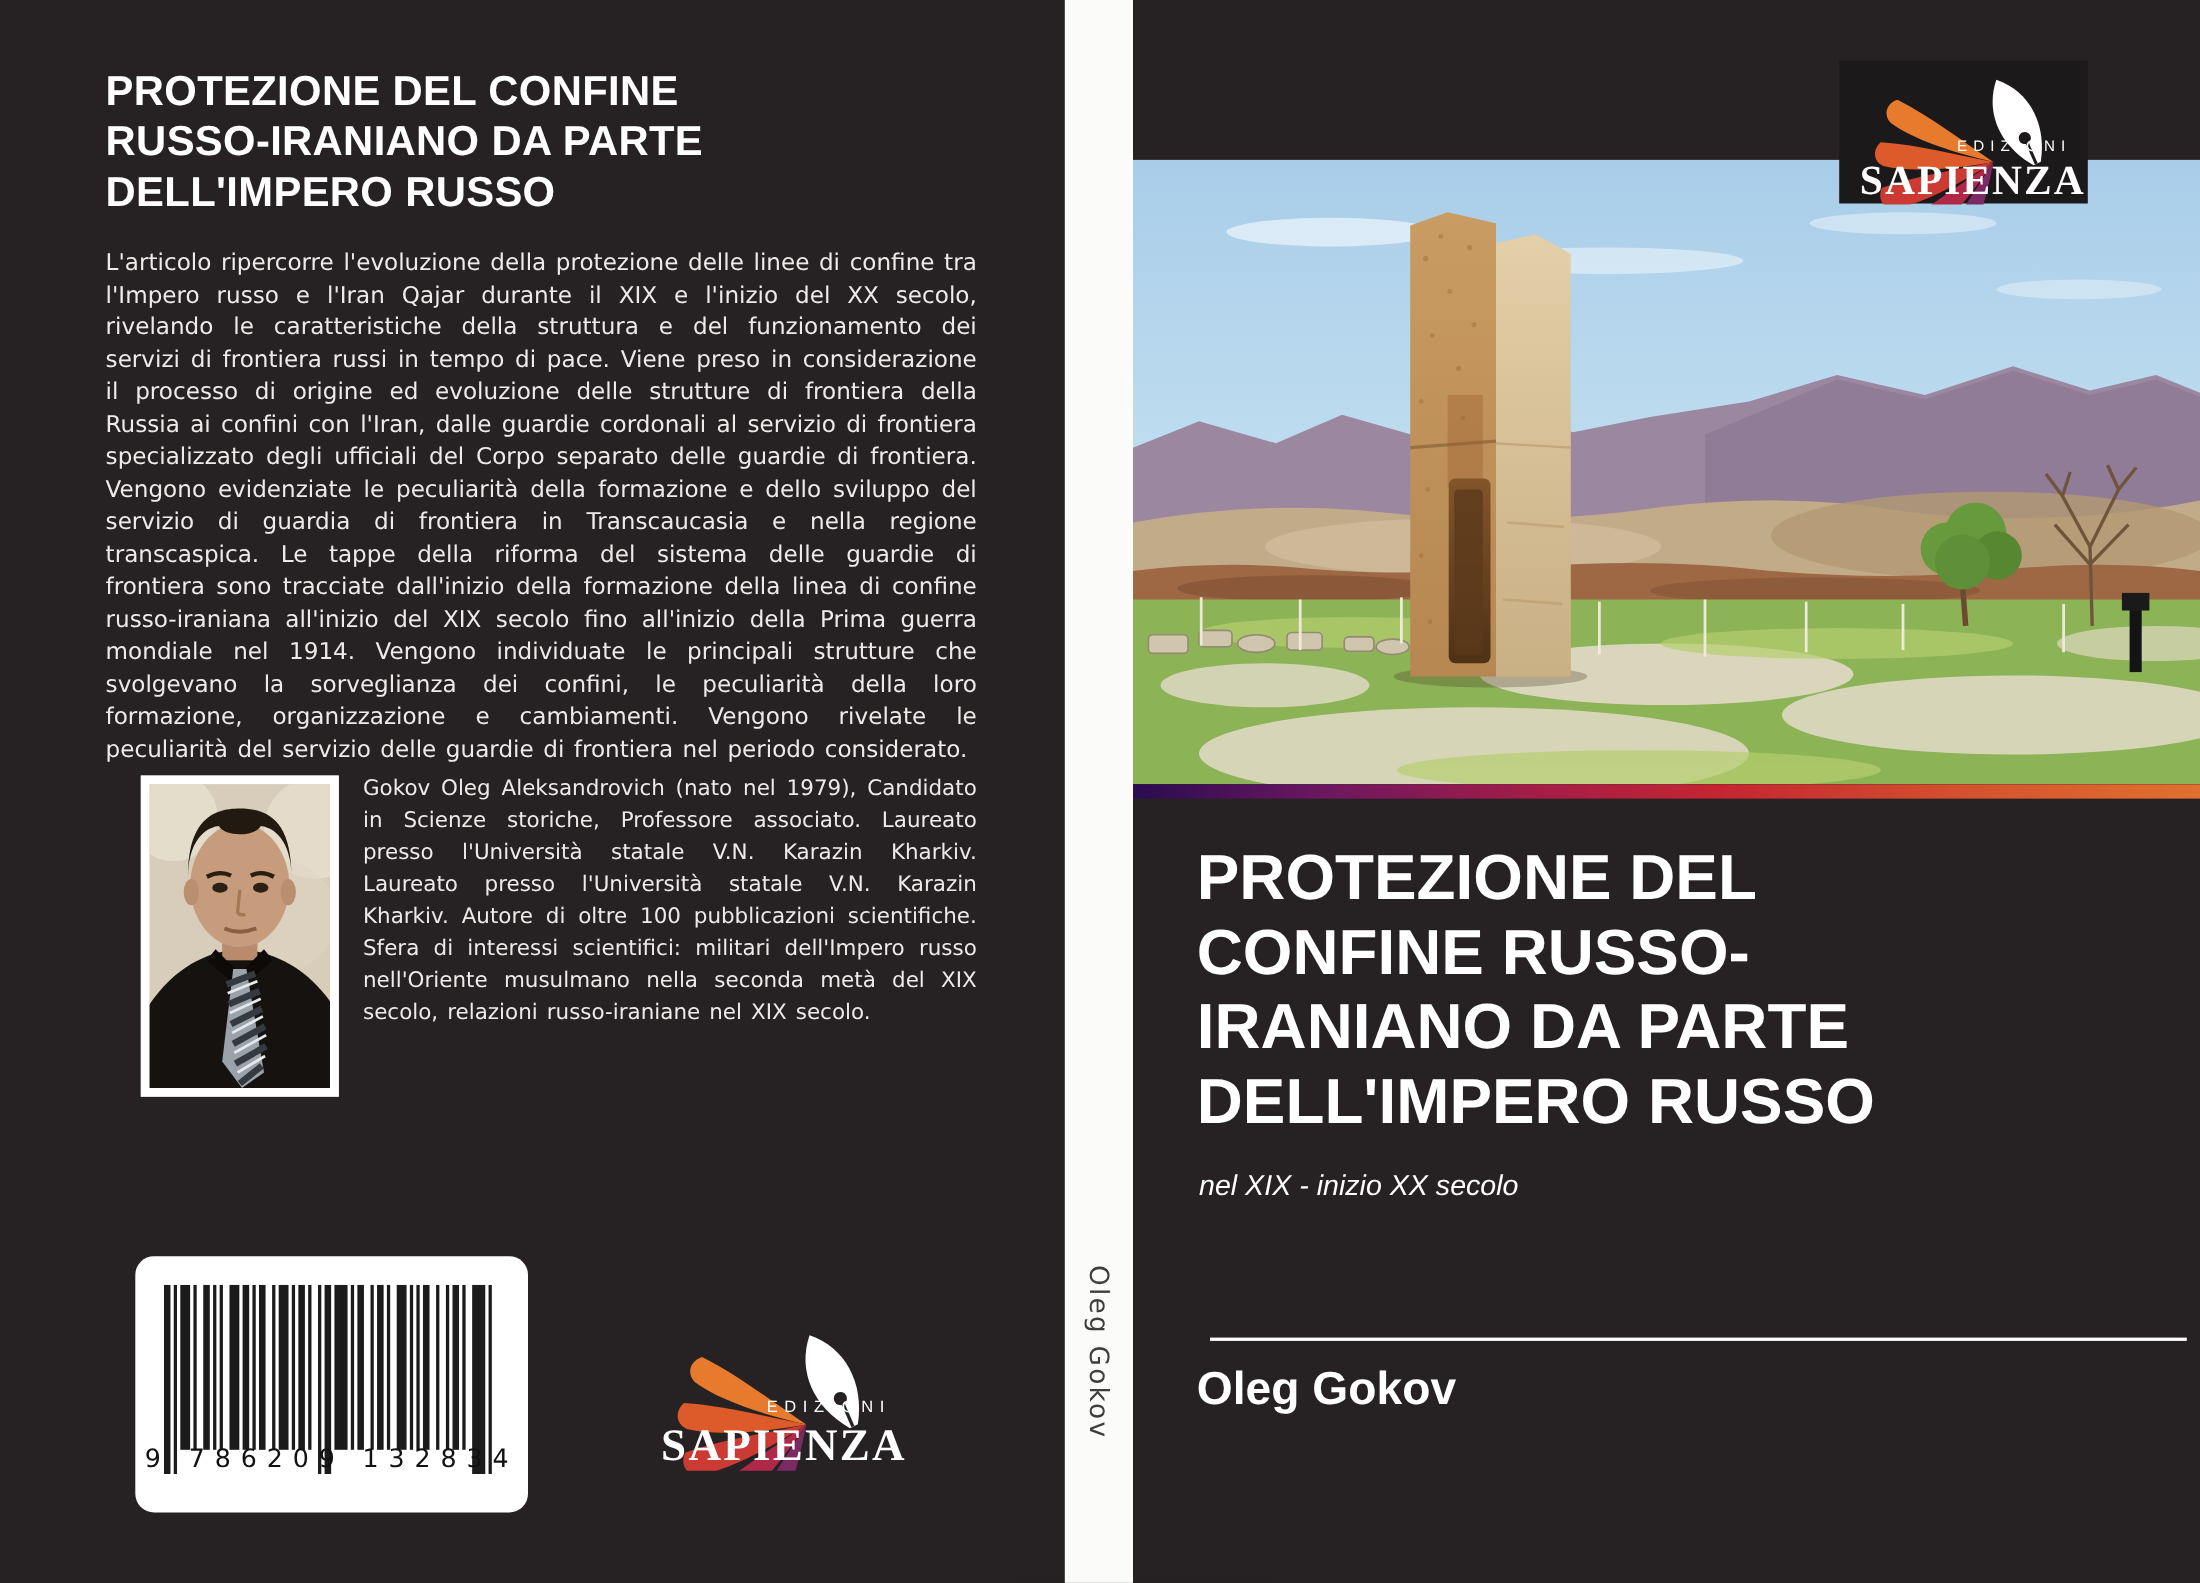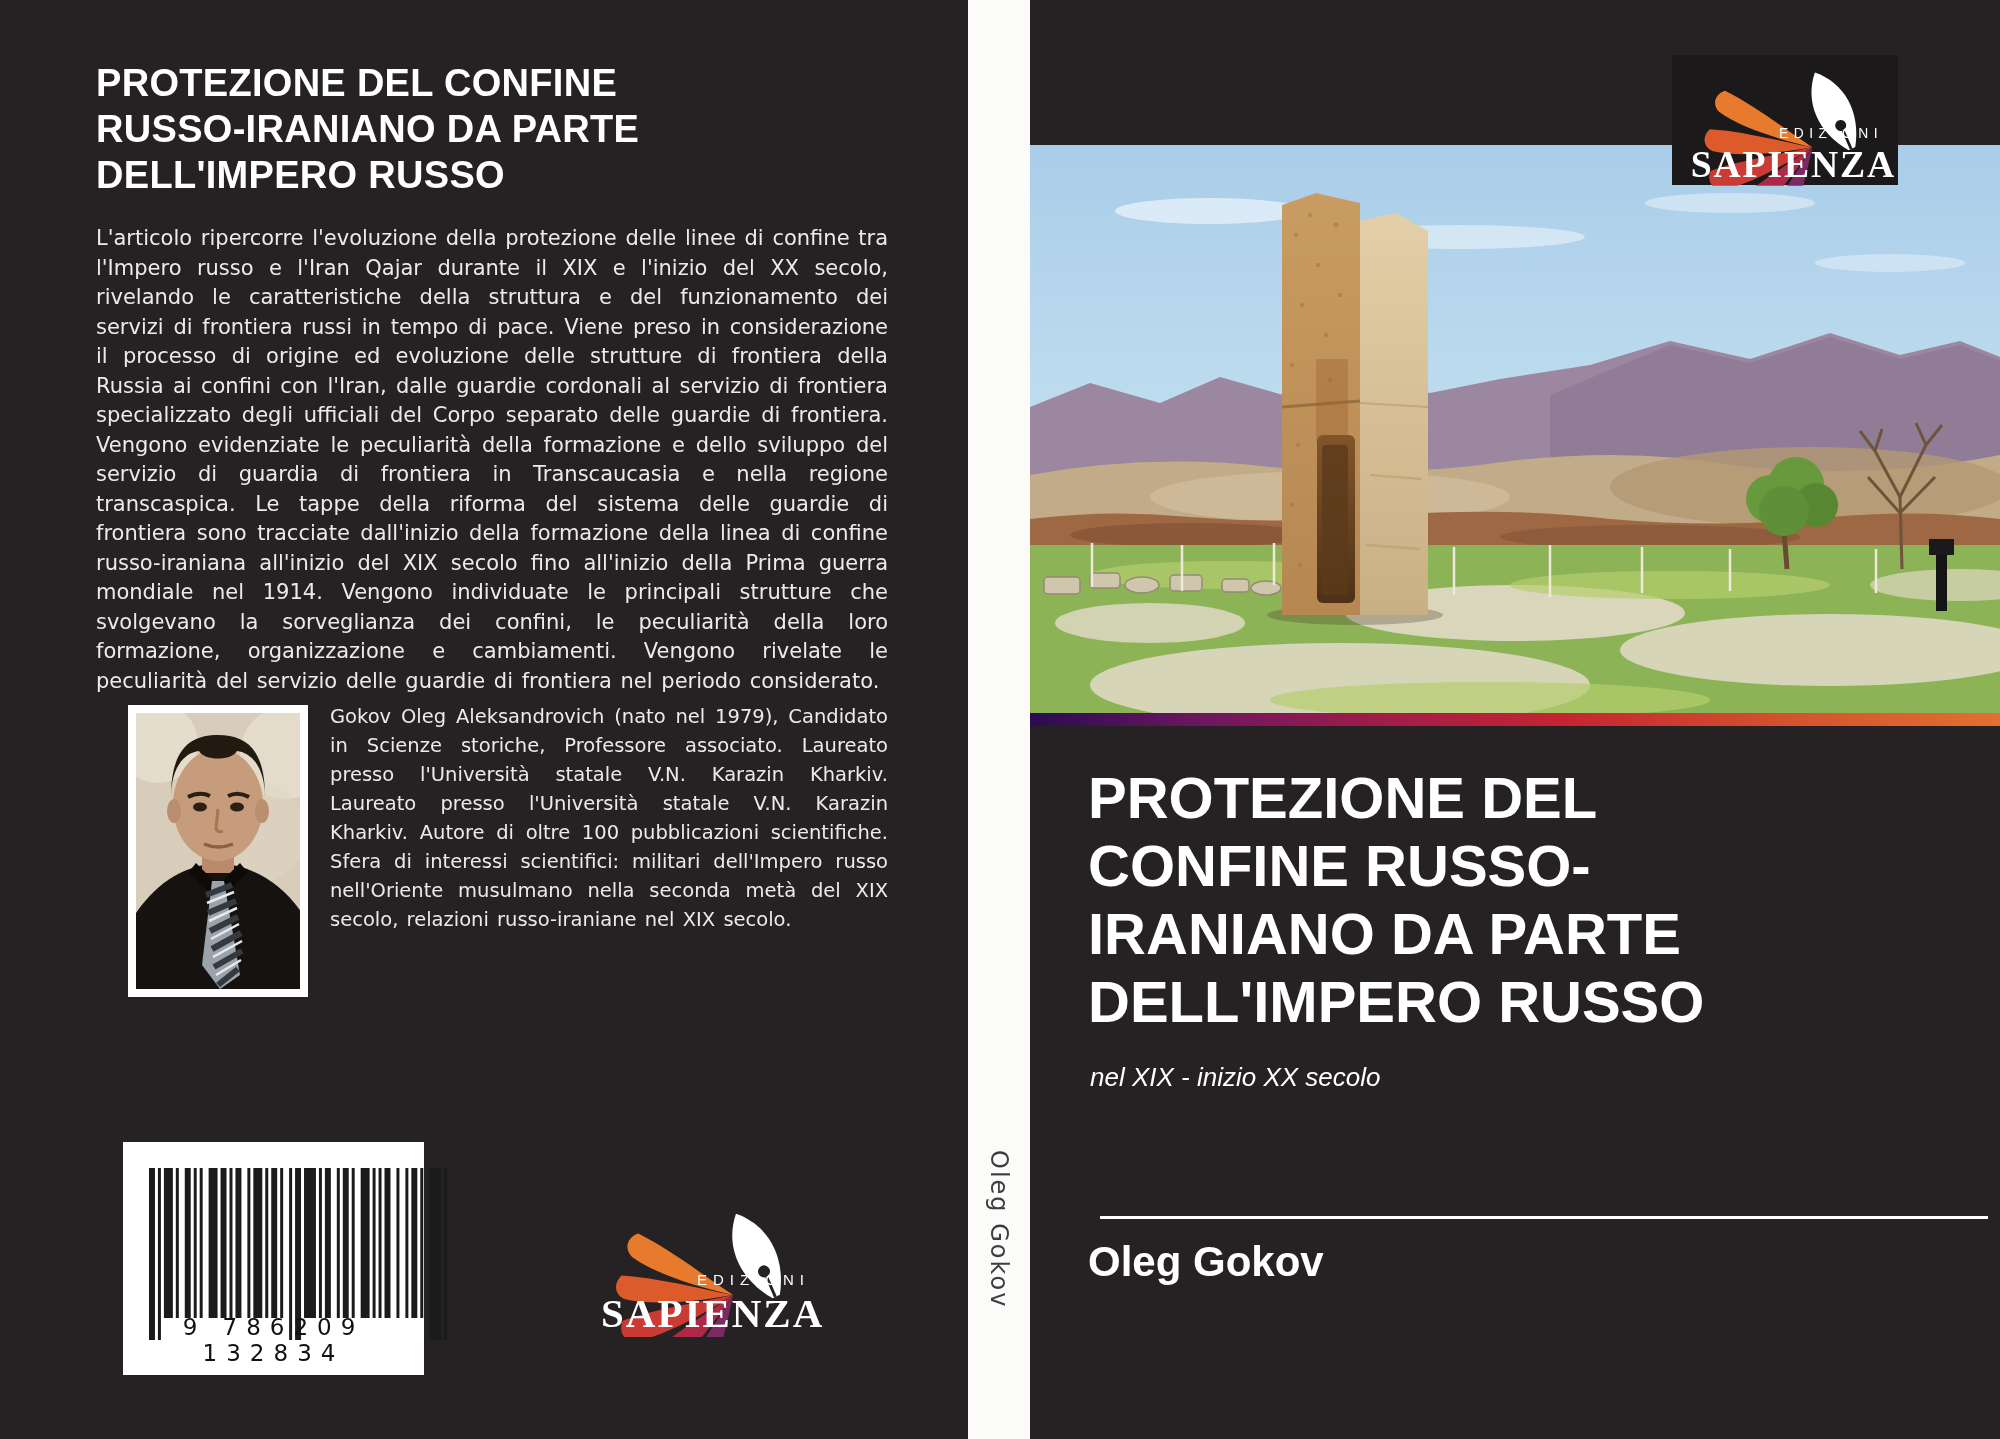--- a/index.html
+++ b/index.html
@@ -15,21 +15,21 @@
     font-family:"Liberation Sans",sans-serif;font-weight:bold;
     font-size:38px;line-height:46px;color:#ffffff;letter-spacing:.3px;}
   .back-blurb{position:absolute;left:96px;top:224px;width:792px;
     font-size:21px;line-height:29.5px;color:#edebea;text-align:justify;word-spacing:2px;}
   .author-photo{position:absolute;left:128px;top:705px;width:164px;height:276px;
     border:8px solid #ffffff;background:#d6cab9;}
   .author-photo svg{display:block;}
   .author-bio{position:absolute;left:330px;top:702px;width:558px;
     font-size:19.5px;line-height:29px;color:#edebea;text-align:justify;word-spacing:2px;}
 
-  .barcode-box{position:absolute;left:123px;top:1142px;width:301px;height:233px;background:#ffffff;}
+  .barcode-box{position:absolute;left:123px;top:1142px;width:357px;height:233px;background:#ffffff;border-radius:17px;}
   .barcode-bars{position:absolute;left:26px;top:26px;width:305px;height:172px;}
   .barcode-bars svg{width:100%;height:100%;}
   .barcode-bars rect{fill:#1b1b1b;}
   .barcode-digits{position:absolute;left:0;top:172px;width:100%;text-align:center;
     font-size:23px;letter-spacing:9px;color:#111;font-family:"DejaVu Sans",sans-serif;}
 
   
   .logo{position:relative;width:240px;height:140px;}
   .logo svg.fan{position:absolute;left:0;top:0;}
   .logo .edizioni{position:absolute;left:112px;top:74px;color:#fff;

